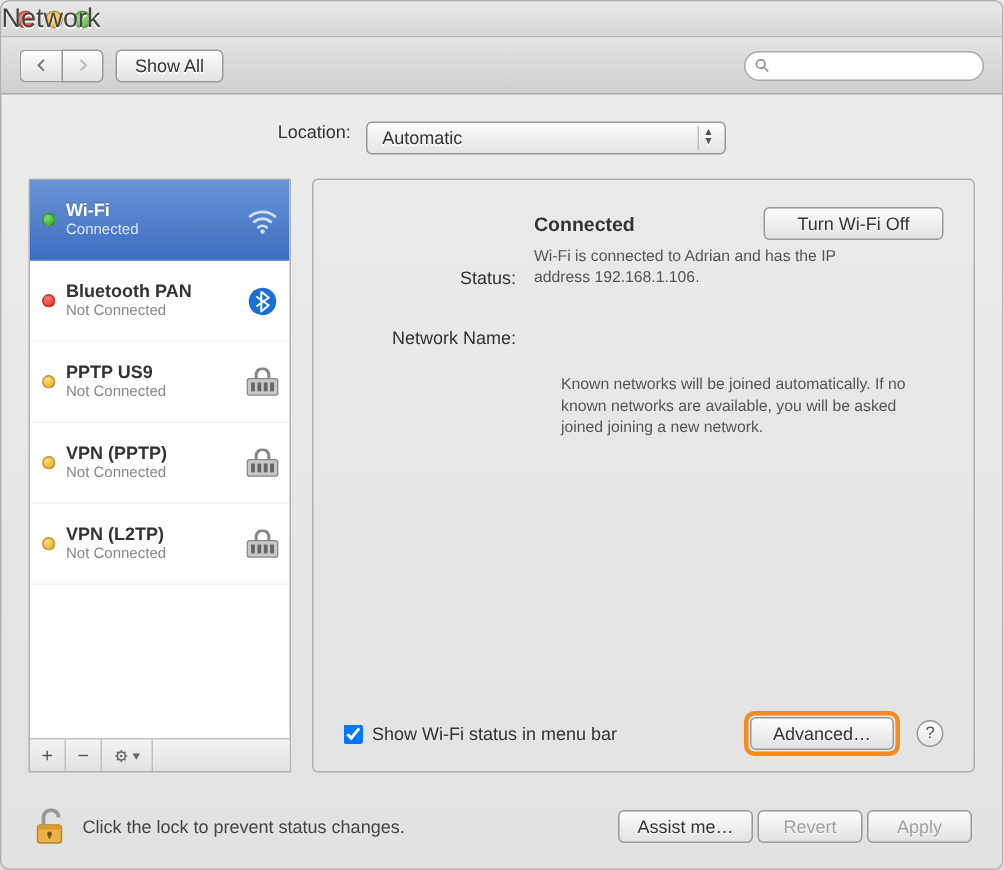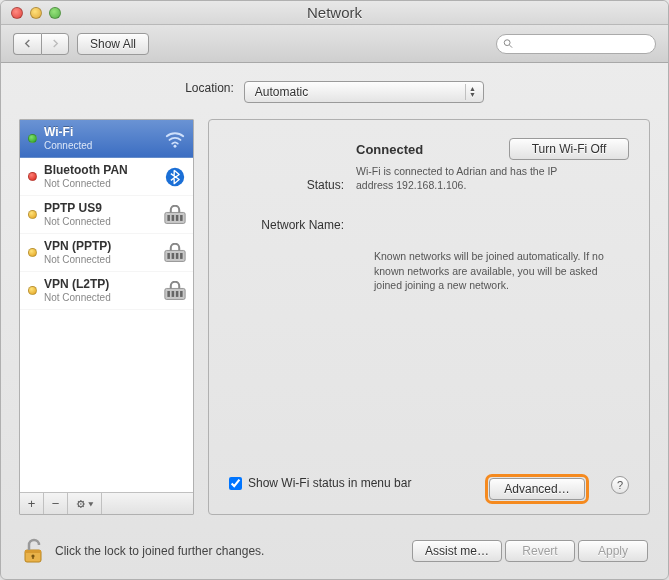--- a/index.html
+++ b/index.html
@@ -30,21 +30,21 @@
     border-radius: 6px 6px 0 0;
     display: flex;
     align-items: center;
     position: relative;
   }
   .traffic { display: flex; gap: 7px; padding-left: 10px; }
   .light { width: 12px; height: 12px; border-radius: 50%; border: 0.5px solid rgba(0,0,0,0.25); }
   .light.red { background: radial-gradient(circle at 40% 35%, #ff8b82, #e0443e); }
   .light.yellow { background: radial-gradient(circle at 40% 35%, #ffe07a, #e1a93b); }
   .light.green { background: radial-gradient(circle at 40% 35%, #96e27b, #58b24a); }
-  .title { position: absolute; left: 0; right: 0; text-align: center; font-size: 15px; color: #444; text-shadow: 0 1px 0 #fff; }
+  .title { position: absolute; left: 0; right: 0; font-size: 18px; color: #444; text-shadow: 0 1px 0 #fff; }
   .toolbar {
     height: 38px;
     background: linear-gradient(#e4e4e4, #cfcfcf);
     border-bottom: 1px solid #a8a8a8;
     display: flex;
     align-items: center;
     padding: 0 12px;
     gap: 8px;
   }
   .navseg { display: flex; }
@@ -105,21 +105,21 @@
   .main { flex: 1; display: flex; padding: 0 18px 12px 18px; gap: 14px; }
   .sidebar {
     width: 175px;
     display: flex; flex-direction: column;
     background: #fff;
     border: 1px solid #b0b0b0;
     border-radius: 1px;
   }
   .svc-list { flex: 1; overflow: hidden; }
   .svc {
-    height: 38px;
+    height: 54px;
     display: flex; align-items: center;
     padding: 0 6px 0 8px;
     border-bottom: 1px solid rgba(0,0,0,0.04);
     gap: 7px;
   }
   .svc.selected {
     background: linear-gradient(#6a93d4,#3c6ec2);
     color: #fff;
   }
   .dot { width: 9px; height: 9px; border-radius: 50%; flex-shrink: 0; border:1px solid rgba(0,0,0,0.2); }
@@ -151,21 +151,21 @@
     padding: 18px 20px 12px 20px;
     display: flex; flex-direction: column;
     position: relative;
   }
   .row { display: flex; gap: 12px; margin-bottom: 6px; align-items: flex-end; }
   .label { width: 115px; text-align: right; font-size: 12px; color: #333; padding-top: 2px; }
   .status-bold { font-weight: bold; font-size: 13px; }
   .desc { font-size: 10.5px; color: #555; line-height: 1.35; max-width: 230px; }
   .checkbox-row { display:flex; align-items: flex-start; gap: 6px; font-size:12px; }
   .checkbox-row input { margin-top: 1px; }
-  .detail-footer { margin-top: auto; display: flex; gap: 24px; }
+  .detail-footer { margin-top: auto; display: flex; align-items: center; gap: 13px; }
   .highlight { outline: 3px solid #f58a1f; outline-offset: -1px; border-radius:5px; padding:2px; }
   .help { width:18px; height:18px; border-radius:50%; border:1px solid #999; background:linear-gradient(#fff,#e5e5e5); display:flex; align-items:center; justify-content:center; font-size:11px; color:#555; }
   .bottom-bar { padding: 10px 20px 14px 20px; display:flex; align-items:center; gap:10px; }
   .lock-group { display:flex; align-items:center; gap:8px; flex:1; font-size:12px; color:#444; }
   .bottom-buttons { display:flex; gap:3px;padding-left:44px; }
 </style>
 </head>
 <body>
 
 <div class="window">
@@ -368,21 +368,21 @@
 
   <div class="bottom-bar">
     <div class="lock-group">
       <svg width="26" height="28" viewBox="0 0 26 28">
         <rect x="4" y="13" width="16" height="12" rx="2" fill="#e9b24a" stroke="#b8841f"></rect>
         <rect x="4" y="13" width="16" height="3" fill="#d89a2f"></rect>
         <path d="M8 13 V8 a5 5 0 0 1 10 0" stroke="#999" stroke-width="2.5" fill="none"></path>
         <circle cx="12" cy="19" r="1.6" fill="#7a5510"></circle>
         <rect x="11.3" y="19" width="1.4" height="3" fill="#7a5510"></rect>
       </svg>
-      <span>Click the lock to joined further changes.</span>
+      <span>Click the lock to prevent status changes.</span>
     </div>
     <div class="bottom-buttons">
       <div class="btn" style="min-width:90px">Assist me…</div>
       <div class="btn disabled" style="min-width:70px">Revert</div>
       <div class="btn disabled" style="min-width:70px">Apply</div>
     </div>
   </div>
 
 </div>
 

